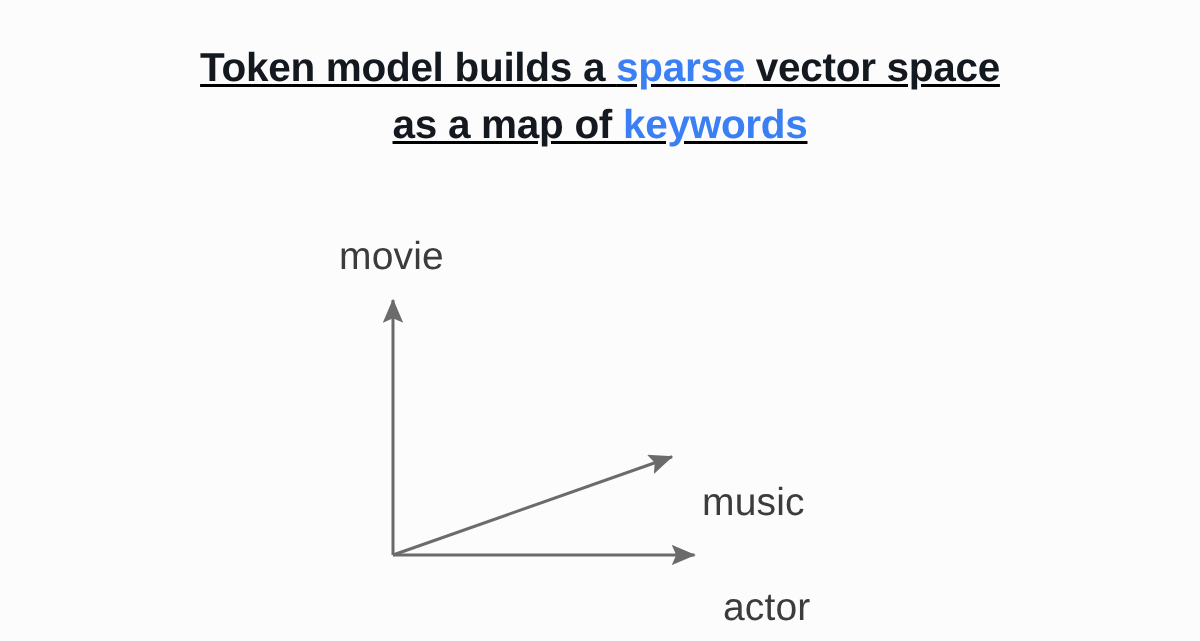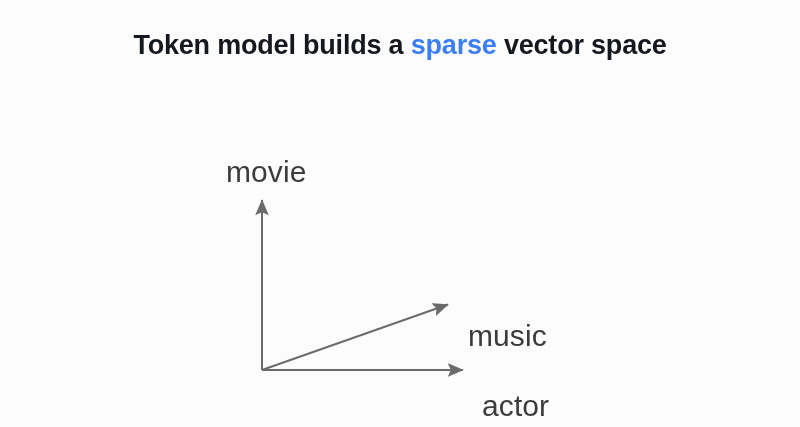--- a/index.html
+++ b/index.html
@@ -26,20 +26,21 @@
   }
 
   
   #title-block {
     position: absolute;
     left: 0;
     top: 26px;
     width: 800px;
     text-align: center;
     line-height: 38px;
+    text-decoration: underline;
   }
   .title-line {
     display: block;
     font-size: 27px;
     font-weight: bold;
     color: #14181f;
     letter-spacing: -0.2px;
     white-space: nowrap;
   }
   .accent {
@@ -56,21 +57,21 @@
   }
   #axes-svg {
     position: absolute;
     left: 0;
     top: 0;
     display: block;
   }
 
   .axis-label {
     position: absolute;
-    font-size: 30px;
+    font-size: 26px;
     font-weight: normal;
     color: #3c3c3c;
     white-space: nowrap;
     letter-spacing: 0.1px;
   }
   #label-movie {
     left: 226px;
     top: 155px;
   }
   #label-music {
@@ -84,20 +85,21 @@
     margin-top: 32px;
   }
 </style>
 </head>
 <body>
 
 <div id="slide">
 
   <div id="title-block">
     <span class="title-line"><span>Token model builds a </span><span class="accent">sparse</span><span> vector space</span></span>
+    <span class="title-line"><span>as a map of </span><span class="accent">keywords</span></span>
   </div>
 
   <div id="diagram">
 
     <svg id="axes-svg" width="800" height="427" viewBox="0 0 800 427">
       <defs>
         <marker id="arrowhead" markerWidth="9" markerHeight="9" refX="7.6" refY="3.4" orient="auto" markerUnits="strokeWidth">
           <path d="M 0 0 L 8 3.4 L 0 6.8 L 1.5 3.4 Z" fill="#6b6b6b"></path>
         </marker>
       </defs>

